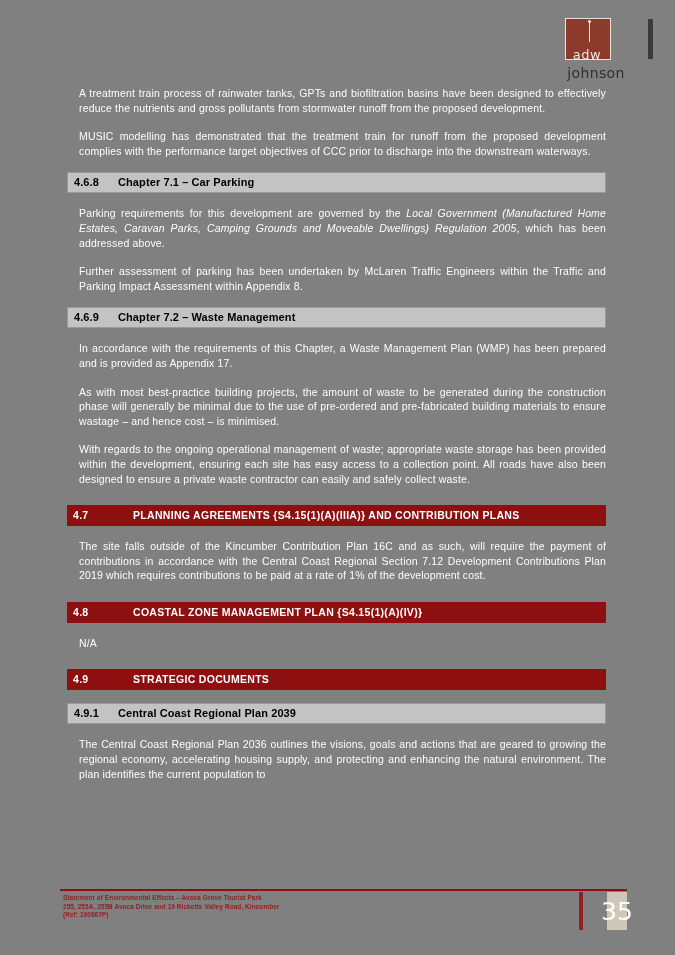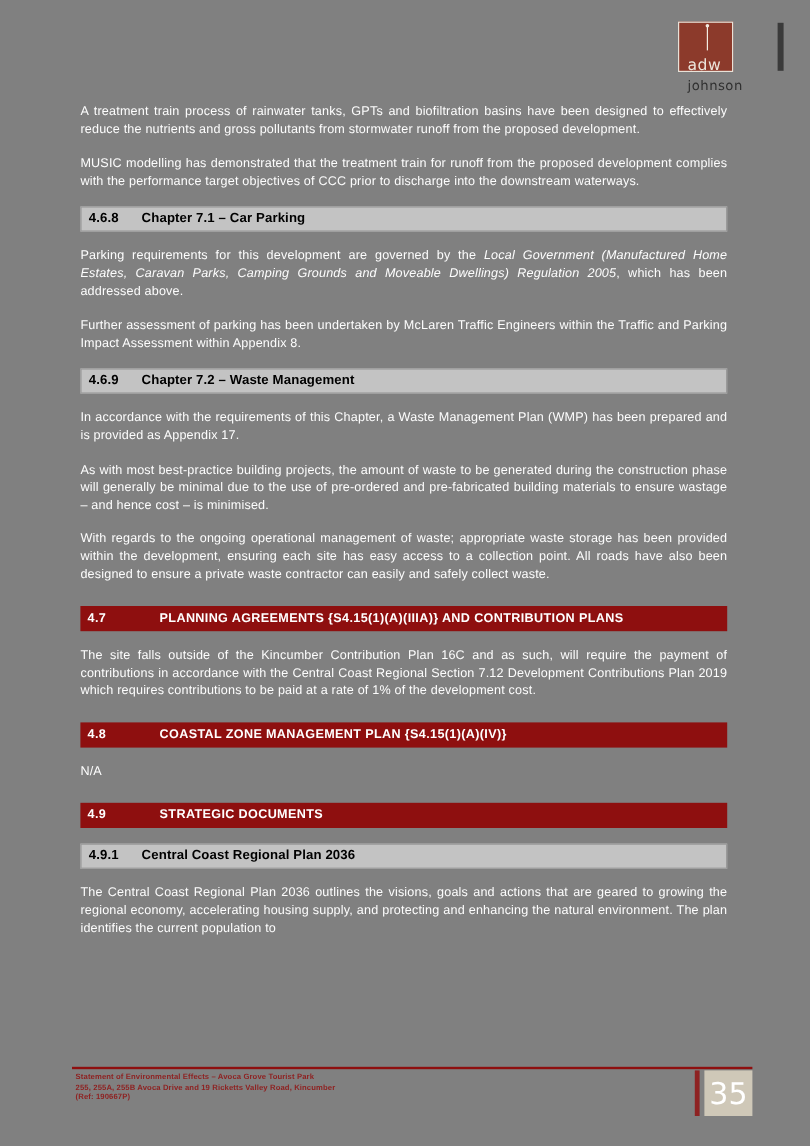--- a/index.html
+++ b/index.html
@@ -78,36 +78,36 @@
     width: 44px;
     text-align: center;
     font-size: 13px;
     letter-spacing: 0.5px;
     color: #ece6dc;
     font-family: "DejaVu Sans", sans-serif;
     line-height: 1;
   }
   .logo-johnson {
     margin-top: 1px;
-    font-size: 11px;
+    font-size: 14px;
     color: #2f2f2f;
     letter-spacing: 0.4px;
     font-family: "DejaVu Sans", sans-serif;
   }
 
   
   .content {
     position: absolute;
     left: 67px;
     top: 86px;
     width: 539px;
   }
 
   p.body-text {
-    margin: 0 0 14px 0;
+    margin: 0 0 14px 12px;
     font-size: 10.5px;
     line-height: 14.6px;
     text-align: justify;
     color: #fdfdfd;
     letter-spacing: 0.15px;
   }
   p.body-text:last-child { margin-bottom: 0; }
 
   em.legis {
     font-style: italic;
@@ -174,21 +174,21 @@
     font-size: 6.4px;
     line-height: 8.6px;
     color: #8e2222;
     font-weight: bold;
     letter-spacing: 0.1px;
   }
   .page-badge {
     position: absolute;
     right: 0;
     top: 3px;
-    width: 40px;
+    width: 20px;
     height: 38px;
     background: #cfc8b8;
     color: #ffffff;
     font-size: 25px;
     font-weight: normal;
     display: flex;
     align-items: center;
     justify-content: center;
     font-family: "DejaVu Sans", sans-serif;
   }
@@ -225,21 +225,21 @@
       <p class="body-text"><span>Further assessment of parking has been undertaken by McLaren Traffic Engineers within the Traffic and Parking Impact Assessment within </span><strong class="ref">Appendix 8</strong><span>.</span></p>
       <div class="sub-heading"><span class="num wide">4.6.9</span><span>Chapter 7.2 – Waste Management</span></div>
       <p class="body-text"><span>In accordance with the requirements of this Chapter, a Waste Management Plan (WMP) has been prepared and is provided as </span><strong class="ref">Appendix 17</strong><span>.</span></p>
       <p class="body-text"><span>As with most best-practice building projects, the amount of waste to be generated during the construction phase will generally be minimal due to the use of pre-ordered and pre-fabricated building materials to ensure wastage – and hence cost – is minimised.</span></p>
       <p class="body-text"><span>With regards to the ongoing operational management of waste; appropriate waste storage has been provided within the development, ensuring each site has easy access to a collection point. All roads have also been designed to ensure a private waste contractor can easily and safely collect waste.</span></p>
       <div class="major-heading"><span class="num">4.7</span><span>PLANNING AGREEMENTS {S4.15(1)(A)(IIIA)} AND CONTRIBUTION PLANS</span></div>
       <p class="body-text"><span>The site falls outside of the Kincumber Contribution Plan 16C and as such, will require the payment of contributions in accordance with the Central Coast Regional Section 7.12 Development Contributions Plan 2019 which requires contributions to be paid at a rate of 1% of the development cost.</span></p>
       <div class="major-heading"><span class="num">4.8</span><span>COASTAL ZONE MANAGEMENT PLAN {S4.15(1)(A)(IV)}</span></div>
       <p class="body-text"><span>N/A</span></p>
       <div class="major-heading"><span class="num">4.9</span><span>STRATEGIC DOCUMENTS</span></div>
-      <div class="sub-heading"><span class="num wide">4.9.1</span><span>Central Coast Regional Plan 2036</span></div>
+      <div class="sub-heading"><span class="num wide">4.9.1</span><span>Central Coast Regional Plan 2039</span></div>
       <p class="body-text"><span>The Central Coast Regional Plan 2036 outlines the visions, goals and actions that are geared to growing the regional economy, accelerating housing supply, and protecting and enhancing the natural environment. The plan identifies the current population to</span></p>
     </div>
 
   <div class="footer">
     <div class="footer-rule"></div>
     <div class="footer-text">
       <div>Statement of Environmental Effects – Avoca Grove Tourist Park</div>
       <div>255, 255A, 255B Avoca Drive and 19 Ricketts Valley Road, Kincumber</div>
       <div>(Ref: 190667P)</div>
     </div>

